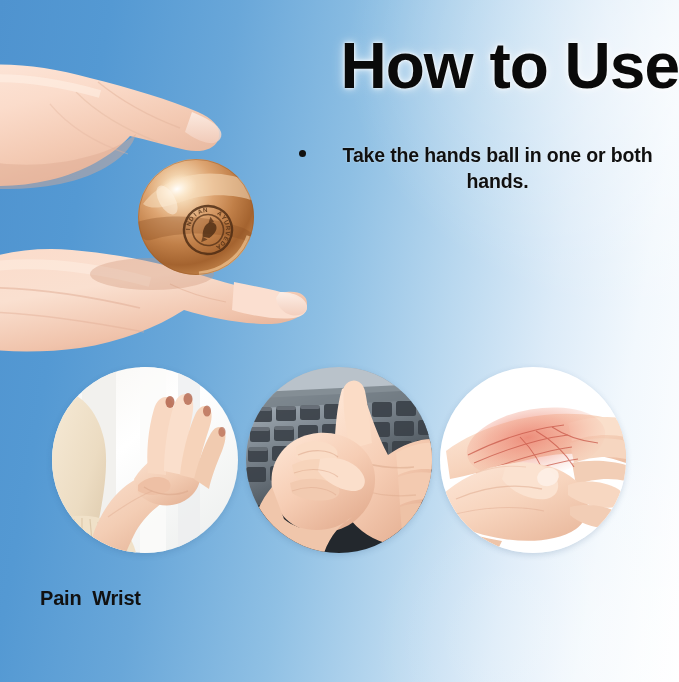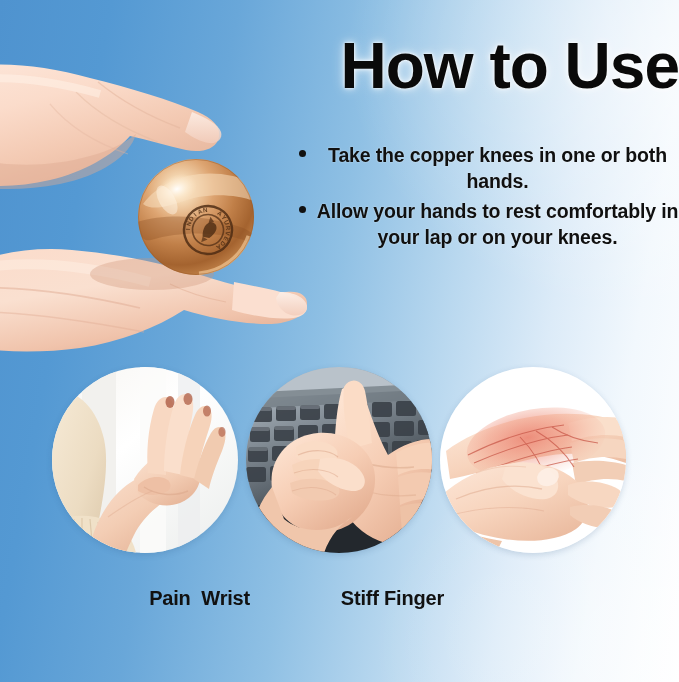--- a/index.html
+++ b/index.html
@@ -137,21 +137,21 @@
     left: 0;
     top: 585px;
     width: 679px;
     height: 30px;
     z-index: 7;
   }
   .caption {
     position: absolute;
     top: 0;
     width: 210px;
-    text-align: right;
+    text-align: left;
     font-size: 20px;
     line-height: 26px;
     font-weight: 700;
     color: #111;
     letter-spacing: -0.2px;
     white-space: pre;
   }
   .cap1 { left: 40px; }
   .cap2 { left: 234px; }
   .cap3 { left: 428px; }
@@ -293,25 +293,21 @@
       </g>
       <circle cx="59" cy="59" r="57.5" fill="none" stroke="#9c5c28" stroke-width="1" opacity="0.45"></circle>
     </svg>
   </div>
 
   <div class="title">How to Use</div>
 
   <div class="bullets">
     <div class="bullet-row first">
       <span class="bullet-dot"></span>
-      <span class="bullet-text">Take the copper knees in one or both hands.</span>
-    </div>
-    <div class="bullet-row second">
-      <span class="bullet-dot"></span>
-      <span class="bullet-text">Allow your hands to rest comfortably in your lap or on your knees.</span>
+      <span class="bullet-text">Take the hands ball in one or both hands.</span>
     </div>
   </div>
 
   <div class="circles">
 
     <div class="photo-circle pc1">
       <svg width="186" height="186" viewBox="0 0 186 186" xmlns="http://www.w3.org/2000/svg">
         <defs>
           <linearGradient id="bg1" x1="0" y1="0" x2="0.8" y2="1">
             <stop offset="0%" stop-color="#f7f5f1"></stop>
@@ -556,16 +552,15 @@
           <path d="M12,148 C 42,140 76,138 104,144" fill="none" stroke="#dda88c" stroke-width="1.2" opacity="0.42"></path>
           <path d="M36,106 C 52,100 70,98 86,100" fill="none" stroke="#e5b197" stroke-width="1.1" opacity="0.4"></path>
         </g>
       </svg>
     </div>
 
   </div>
 
   <div class="captions">
     <div class="caption cap1">Pain  Wrist</div>
-    <div class="caption cap2">Stiff Finger</div>
   </div>
 
 </div>
 
 </body></html>

